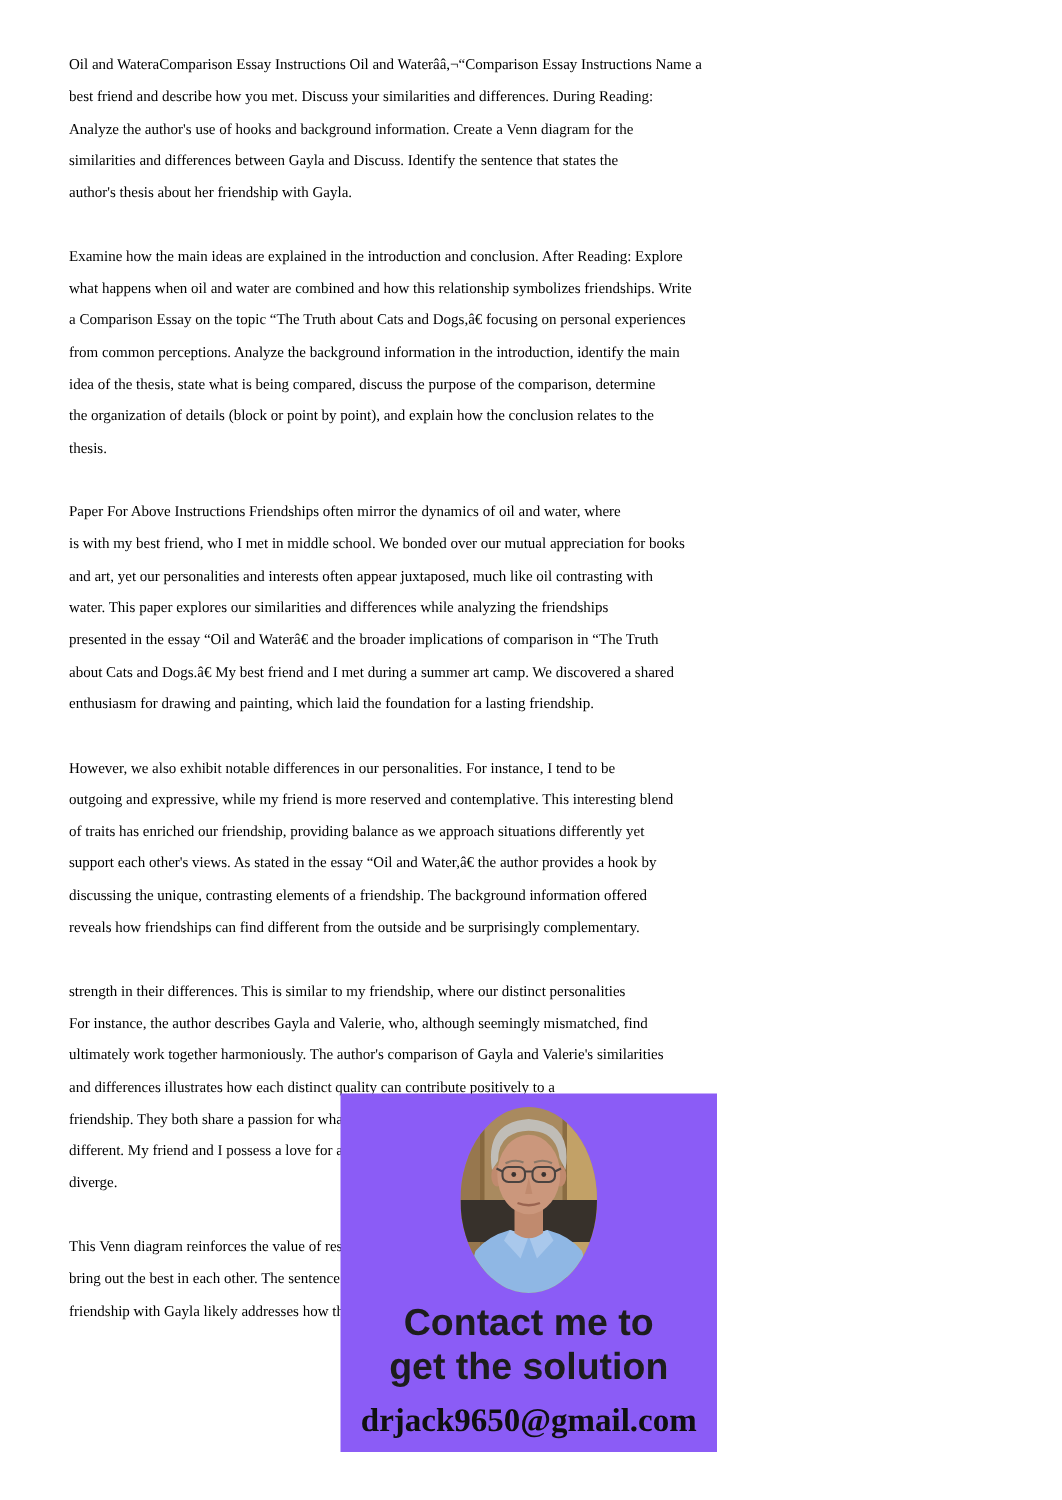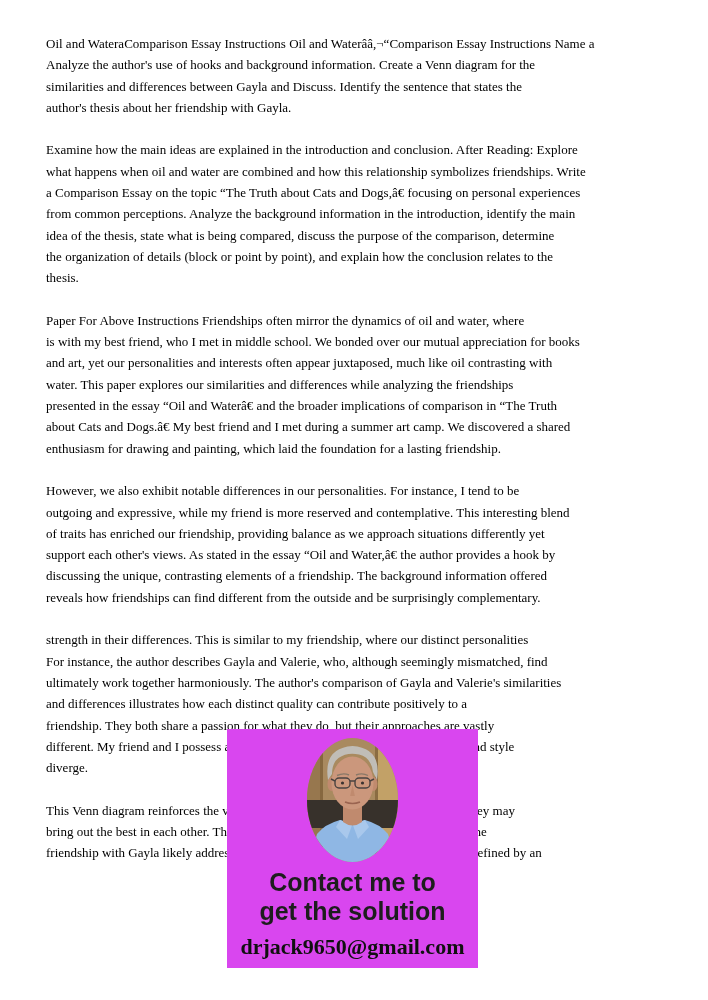--- a/index.html
+++ b/index.html
@@ -9,34 +9,34 @@
     position: relative;
     overflow: hidden;
     background: #ffffff;
     font-family: "Liberation Serif", serif;
   }
   .doc {
     position: absolute;
     left: 46px;
     top: 33px;
     width: 620px;
-    font-size: 13px;
+    font-size: 10px;
     line-height: 21.3px;
     color: #000000;
   }
   .para { margin: 0 0 21.3px 0; }
   .line { white-space: nowrap; }
 
   .card {
     position: absolute;
     left: 227px;
     top: 729px;
     width: 251px;
     height: 239px;
-    background: #d946ef;
+    background: #8b5cf6;
     display: flex;
     flex-direction: column;
     align-items: center;
     box-sizing: border-box;
   }
   .avatar {
     margin-top: 9px;
     width: 91px;
     height: 124px;
     flex: 0 0 auto;
@@ -61,20 +61,21 @@
     white-space: nowrap;
   }
 </style>
 </head>
 <body>
 
 <main>
   <div class="doc" id="doc">
       <div class="para">
         <div class="line">Oil and WateraComparison Essay Instructions Oil and Waterââ,¬“Comparison Essay Instructions Name a</div>
+        <div class="line">best friend and describe how you met. Discuss your similarities and differences. During Reading:</div>
         <div class="line">Analyze the author's use of hooks and background information. Create a Venn diagram for the</div>
         <div class="line">similarities and differences between Gayla and Discuss. Identify the sentence that states the</div>
         <div class="line">author's thesis about her friendship with Gayla.</div>
       </div>
       <div class="para">
         <div class="line">Examine how the main ideas are explained in the introduction and conclusion. After Reading: Explore</div>
         <div class="line">what happens when oil and water are combined and how this relationship symbolizes friendships. Write</div>
         <div class="line">a Comparison Essay on the topic “The Truth about Cats and Dogs,â€ focusing on personal experiences</div>
         <div class="line">from common perceptions. Analyze the background information in the introduction, identify the main</div>
         <div class="line">idea of the thesis, state what is being compared, discuss the purpose of the comparison, determine</div>

